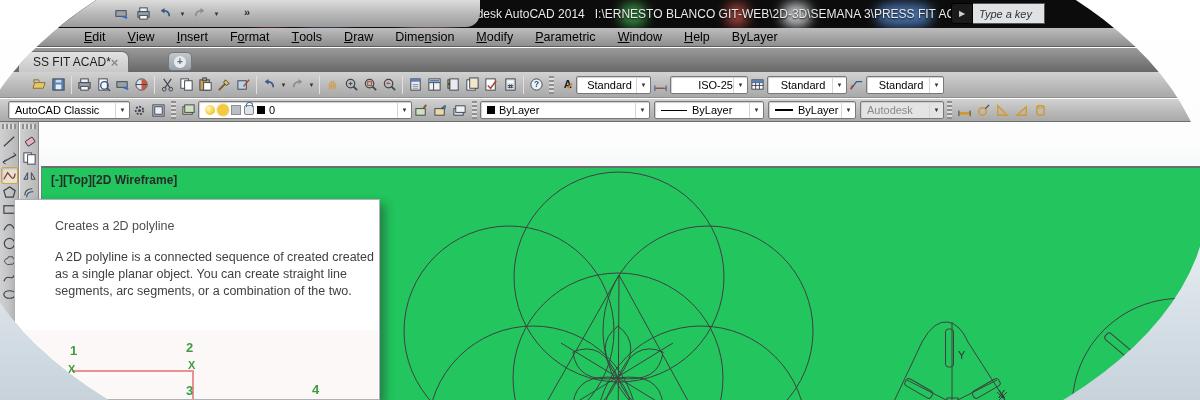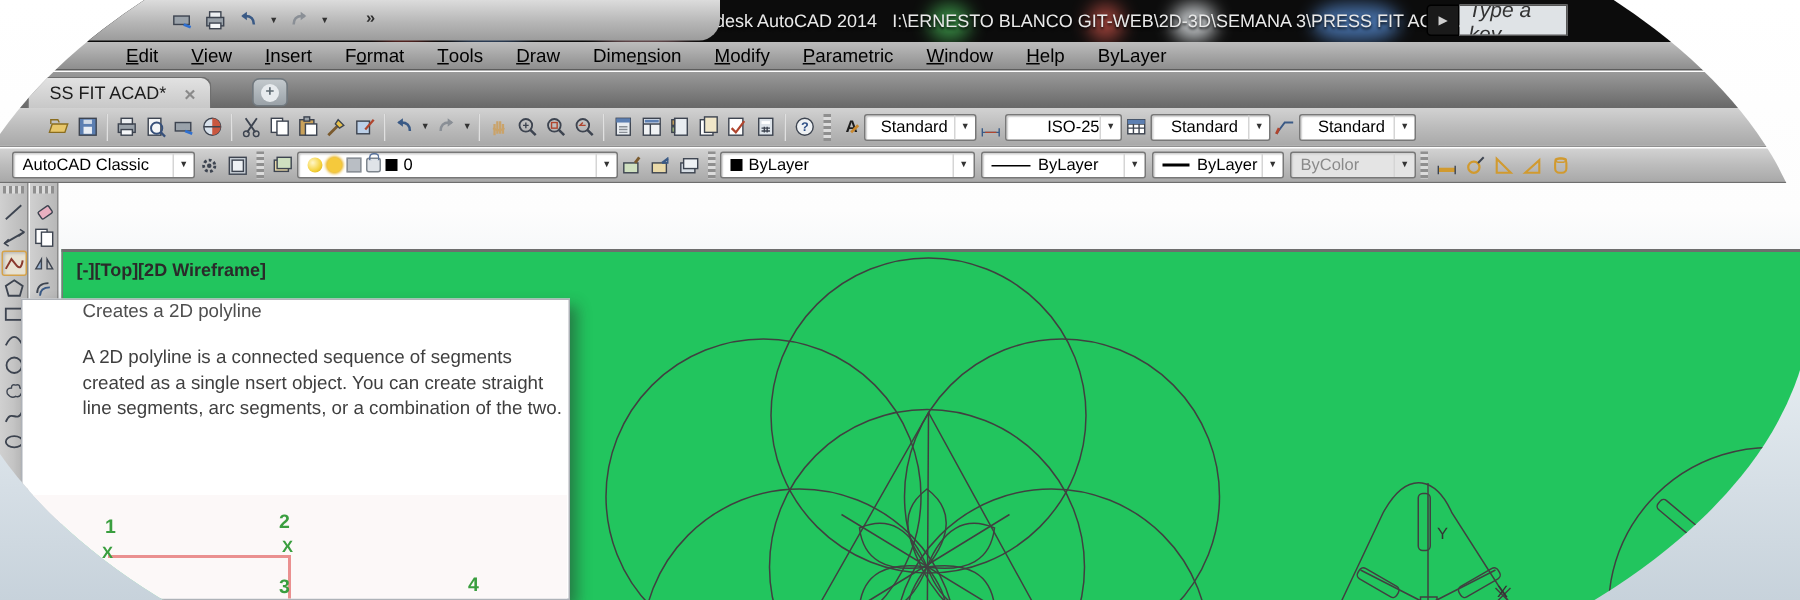--- a/index.html
+++ b/index.html
@@ -31,41 +31,41 @@
   .qdrop { width:9px; height:20px; display:flex; align-items:center; justify-content:center; font-size:6px; color:#444; }
   .qmore { font-size:11px; color:#333; font-weight:bold; letter-spacing:-1px; padding:0 4px; }
   .title-text {
     position:absolute; left:452px; top:0; height:28px; display:flex; align-items:center; gap:10px;
     color:#e9e9e9; font-size:12px; white-space:nowrap; text-shadow:0 1px 2px #000;
   }
   .infocenter { position:absolute; right:155px; top:3px; display:flex; height:21px; }
   .ic-btn { width:22px; background:#1a1a1a; border:1px solid #000; color:#cfcfcf; font-size:8px;
     display:flex; align-items:center; justify-content:center; border-radius:3px 0 0 3px; }
   .ic-field { width:72px; background:#dfe3e6; border:1px solid #555; border-left:none;
-    font-size:14px; font-style:italic; color:#333; display:flex; align-items:center; padding-left:6px; overflow:hidden; }
+    font-size:11px; font-style:italic; color:#333; display:flex; align-items:center; padding-left:6px; overflow:hidden; }
 
   
   .menubar {
     position:absolute; left:0; top:28px; width:1200px; height:19px;
     background:linear-gradient(180deg,#bdbdbd,#a6a6a6 48%,#8e8e8e);
     border-bottom:1px solid #5d5d5d;
     display:flex; align-items:center; padding-left:73px; font-size:12.5px; color:#000;
   }
   .menu-item { padding:0 11px; height:100%; display:flex; align-items:center; cursor:default; }
   .menu-item u { text-decoration:underline; }
 
   
   .tabbar {
     position:absolute; left:0; top:48px; width:1200px; height:24px;
     background:linear-gradient(180deg,#9a9a9a,#7c7c7c 60%,#686868);
   }
   .doc-tab {
     position:absolute; left:18px; top:3px; height:21px; padding:0 10px 0 14px;
     background:linear-gradient(180deg,#e2e2e2,#c8c8c8); border:1px solid #6f6f6f; border-bottom:none;
-    border-radius:7px 7px 0 0; display:flex; align-items:center; gap:12px; font-size:12px; color:#1d1d1d;
+    border-radius:7px 7px 0 0; display:flex; align-items:center; gap:0; font-size:12px; color:#1d1d1d;
   }
   .tab-close { color:#8a8a8a; font-size:13px; font-weight:bold; line-height:1; }
   .newtab {
     position:absolute; left:168px; top:4px; width:24px; height:19px;
     background:linear-gradient(180deg,#c3c9cd,#9aa2a8); border:1px solid #70787e; border-radius:5px 5px 4px 4px;
     display:flex; align-items:center; justify-content:center;
   }
   .newtab .plus { width:12px; height:12px; border-radius:50%; background:#e7ebee; color:#5f6b73;
     font-size:10px; line-height:12px; text-align:center; font-weight:bold; }
 
@@ -111,21 +111,21 @@
   .canvas { position:absolute; left:41px; top:122px; width:1159px; height:278px;
     background:#22c55e; border-left:1px solid #7a7a7a; border-top:2px solid #6e6e6e;margin-top:44px; }
   .vp-label { position:absolute; left:9px; top:5px; font-size:12px; font-weight:bold; color:#2a2a2a; }
   .draw-svg { position:absolute; left:0; top:0; }
 
   
   .tooltip { position:absolute; left:14px; top:199px; width:366px; height:201px;
     background:#fff; border:1px solid #aeb2b8; z-index:5;
     box-shadow:5px 5px 9px rgba(40,40,40,.45); }
   .tt-title { font-size:13px; font-weight:bold; color:#101010; margin:11px 0 0 40px; }
-  .tt-sub { font-size:12.5px; color:#4e4e4e; margin:0 0 0 40px; }
+  .tt-sub { font-size:12.5px; color:#4e4e4e; margin:19px 0 0 40px; }
   .tt-body { font-size:12.5px; color:#3f3f3f; margin:16px 14px 0 40px; line-height:17px; width:330px; }
   .tt-fig { position:absolute; left:1px; right:1px; bottom:0; height:69px; background:#fcf8f8; }
   .fig-label { position:absolute; font-size:13px; font-weight:bold; color:#3a9e3f; }
   .fig-x { position:absolute; font-size:11px; font-weight:bold; color:#3a9e3f; }
   .rline { position:absolute; background:#ea9090; }
 </style>
 </head>
 <body>
 
 <div class="stage">
@@ -489,21 +489,21 @@
       <span class="ltline"></span>
       <span class="cv">ByLayer</span>
         <span class="ca">▼</span>
     </div>
     <div class="combo" style="width:88px;margin-left:4px">
       <span class="lwline"></span>
       <span class="cv">ByLayer</span>
         <span class="ca">▼</span>
     </div>
     <div class="combo disabled" style="width:84px;margin-left:4px">
-      <span class="cv">ByColor</span>
+      <span class="cv">Autodesk</span>
         <span class="ca">▼</span>
     </div>
     <span class="tgrip"></span>
     <span style="display:flex;align-items:center;">
         <span class="tbtn">
           <svg width="15" height="15" viewBox="0 0 16 16">
             <path d="M2,11 L14,11" stroke="#d19a2f" stroke-width="3"></path>
             <path d="M2,8 L2,14 M14,8 L14,14" stroke="#3d4450"></path>
           </svg>
         </span>
@@ -683,21 +683,21 @@
           <svg width="15" height="15" viewBox="0 0 16 16">
             <path d="M12,5 A5,5 0 1 0 13,10" fill="none" stroke="#3d4450" stroke-width="1.4"></path>
             <path d="M12,2 L12,6 L8,6" fill="none" stroke="#3d4450"></path>
           </svg>
         </span>
       </span>
   </div>
 
   <div class="tooltip">
     <div class="tt-sub">Creates a 2D polyline</div>
-    <div class="tt-body">A 2D polyline is a connected sequence of segments created as a single nsert object. You can create straight line segments, arc segments, or a combination of the two.</div>
+    <div class="tt-body">A 2D polyline is a connected sequence of created created as a single planar object. You can create straight line segments, arc segments, or a combination of the two.</div>
     <div class="tt-fig">
       <div class="rline" style="left:56px;top:40px;width:122px;height:1.5px"></div>
       <div class="rline" style="left:176px;top:40px;width:1.5px;height:29px"></div>
       <span class="fig-label" style="left:54px;top:13px">1</span>
       <span class="fig-label" style="left:170px;top:10px">2</span>
       <span class="fig-label" style="left:170px;top:53px">3</span>
       <span class="fig-label" style="left:296px;top:52px">4</span>
       <span class="fig-x" style="left:52px;top:33px">X</span>
       <span class="fig-x" style="left:172px;top:29px">X</span>
     </div>

